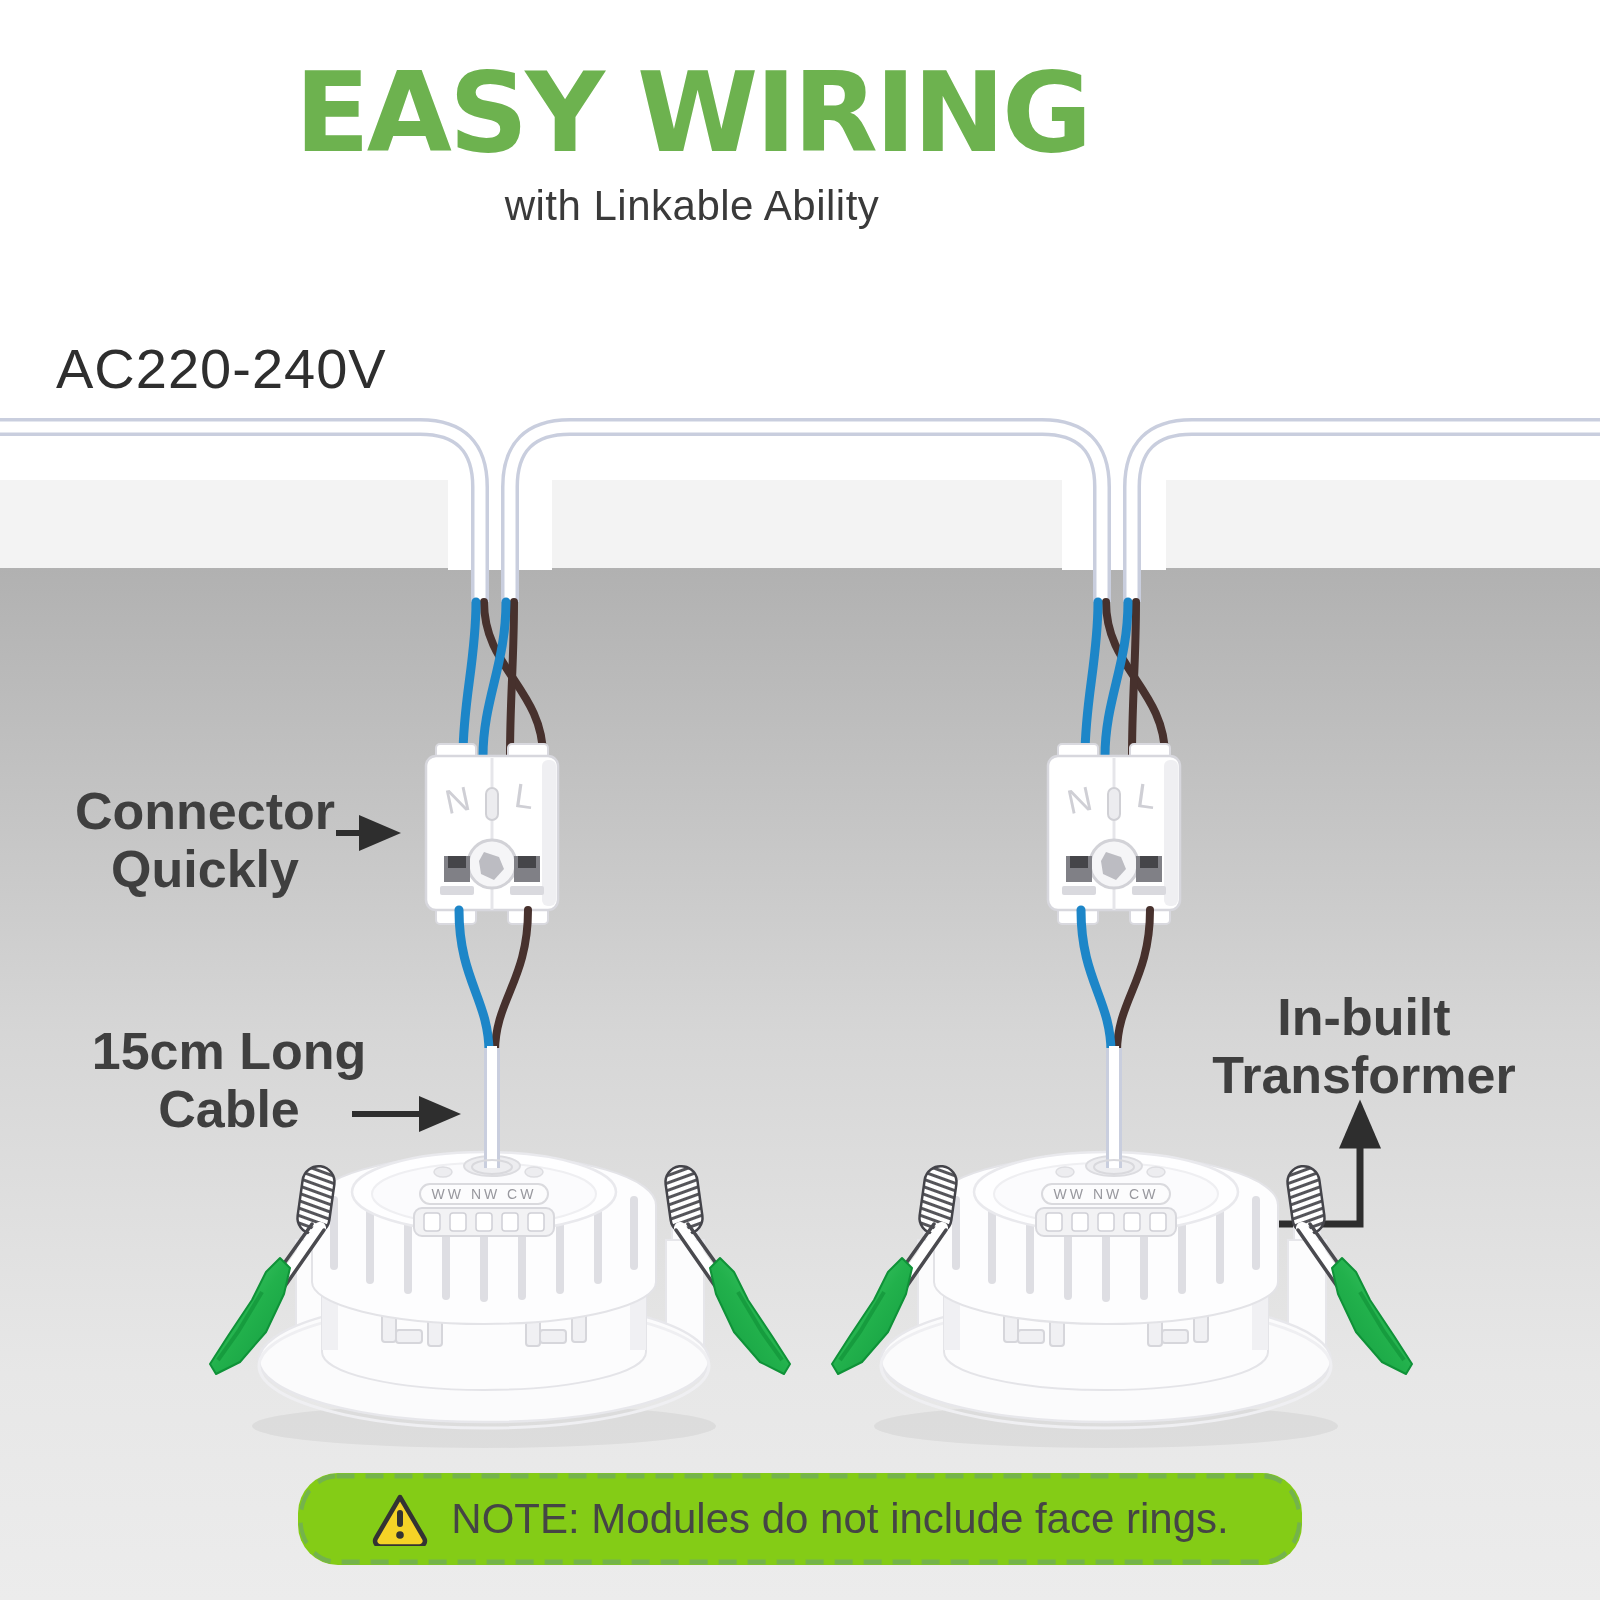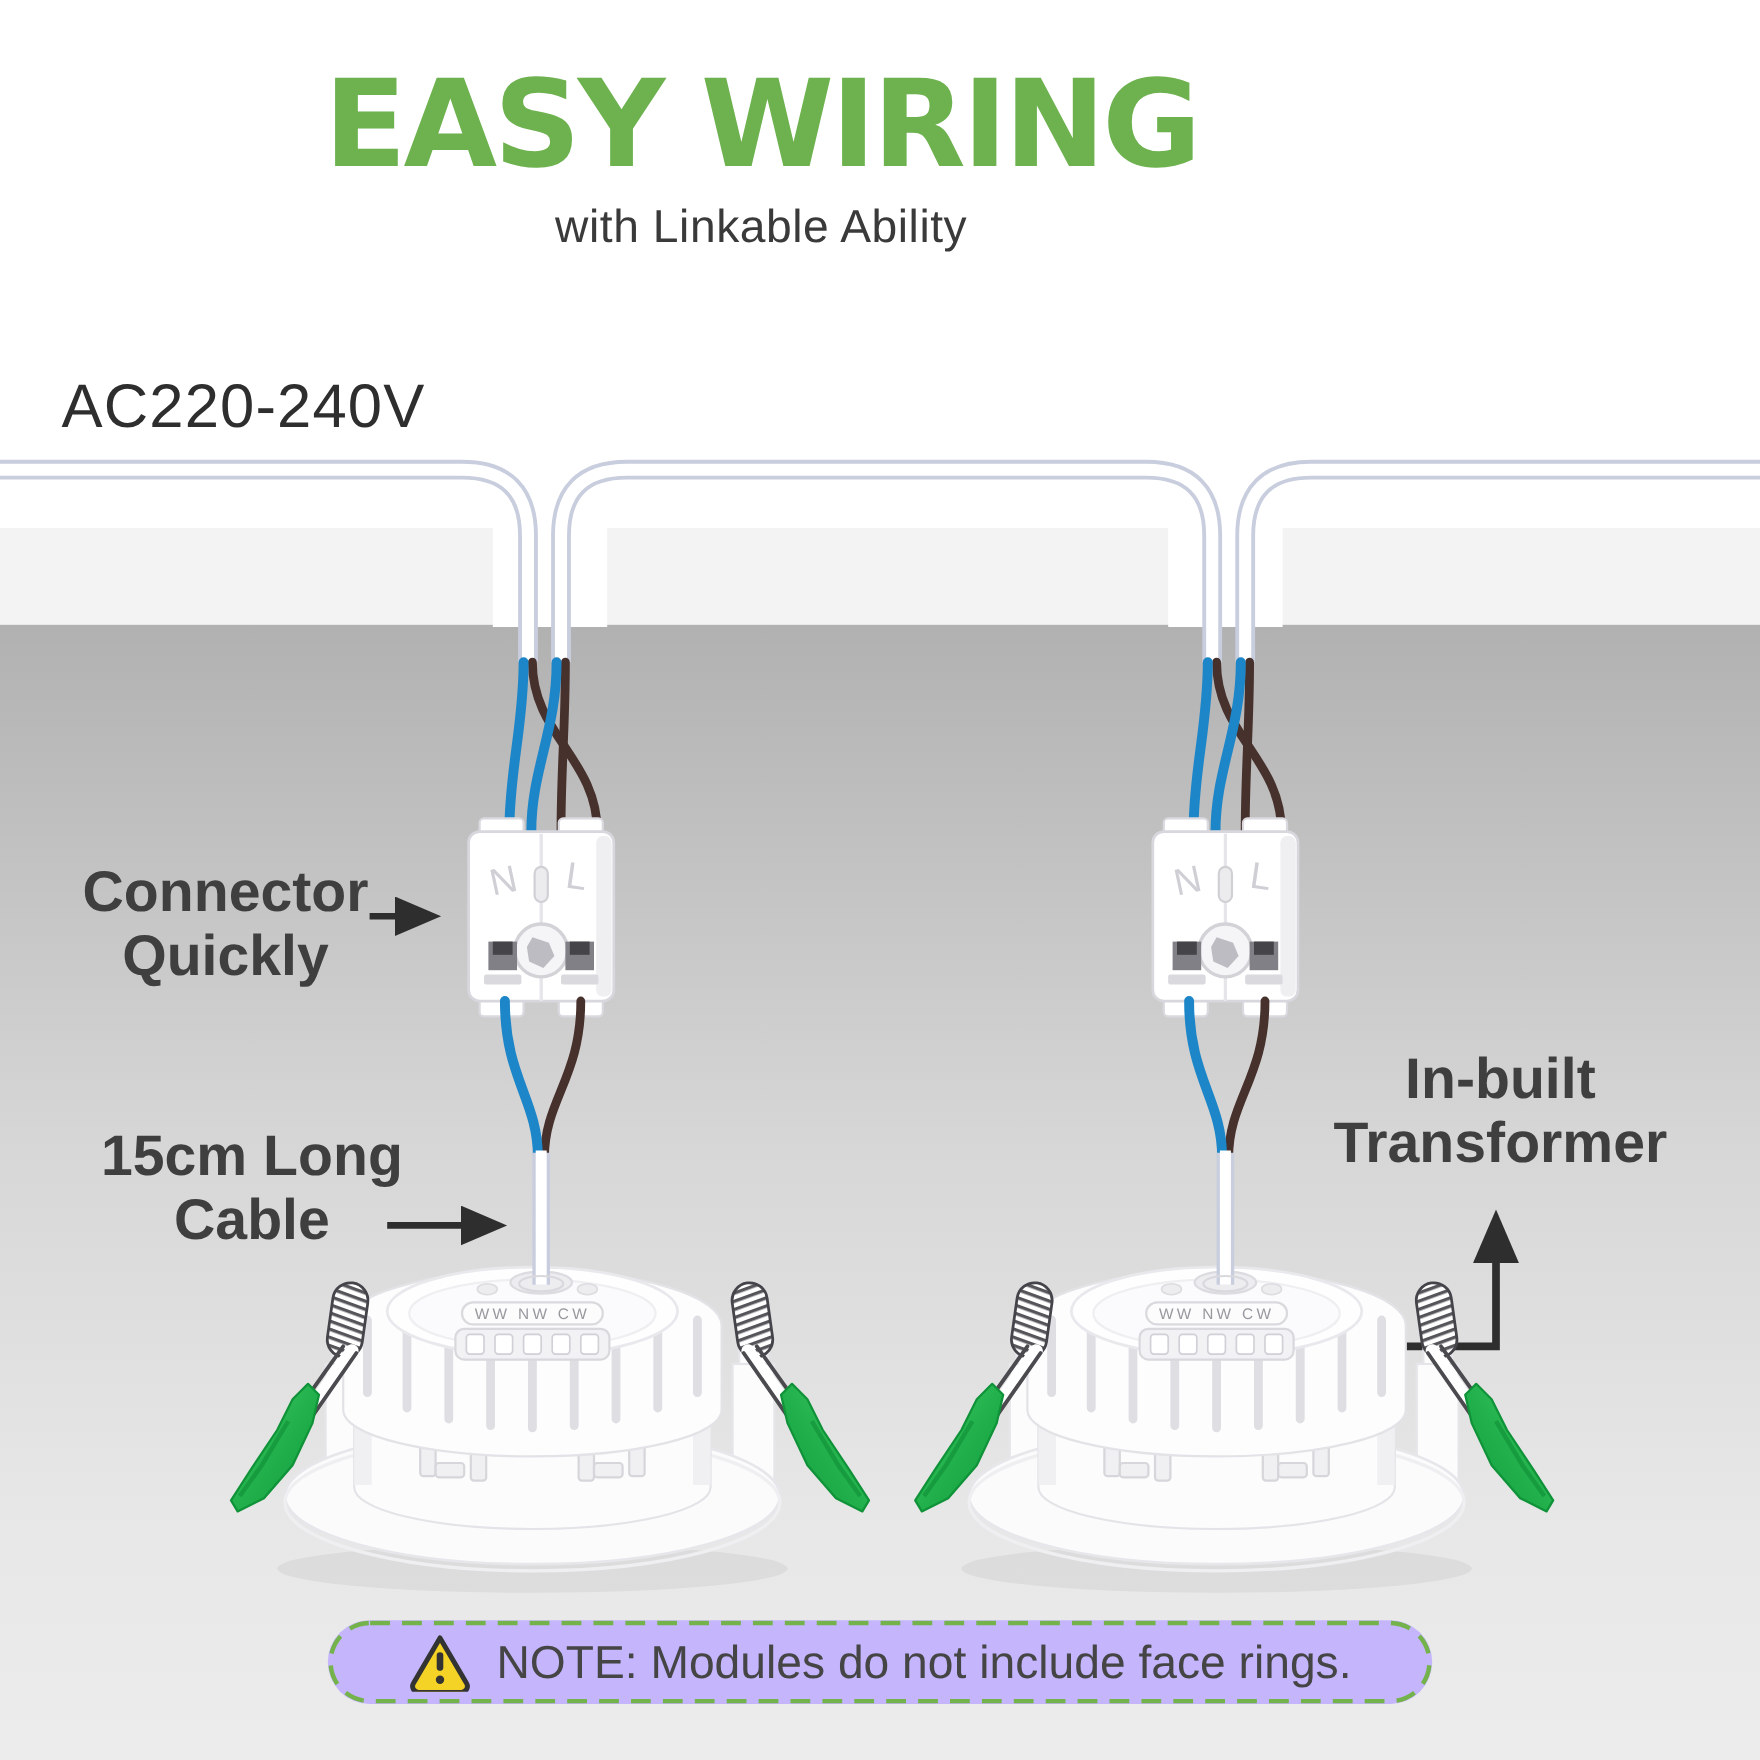--- a/index.html
+++ b/index.html
@@ -18,24 +18,24 @@
     position:absolute;left:56px;top:336px;font-size:56px;color:#2e2e2e;
     font-weight:500;letter-spacing:1px;z-index:5;
   }
   .dlabel{
     position:absolute;text-align:center;font-size:52px;line-height:1.12;
     color:#3f3f3f;font-weight:600;z-index:5;
   }
   .dlabel span{display:block;}
   #lbl-connector{left:52px;top:782px;width:306px;}
   #lbl-cable{left:66px;top:1022px;width:326px;}
-  #lbl-transformer{left:1196px;top:952px;width:336px;}
+  #lbl-transformer{left:1196px;top:988px;width:336px;}
   .note-box{
-    position:absolute;left:298px;top:1473px;width:1004px;height:76px;box-sizing:border-box;
-    border-radius:40px;background:#c4b5fd;display:flex;align-items:center;justify-content:center;
+    position:absolute;left:298px;top:1473px;width:1004px;height:92px;box-sizing:border-box;
+    border-radius:40px;background:#84cc16;display:flex;align-items:center;justify-content:center;
     gap:22px;z-index:6;
   }
   .note-border{position:absolute;left:0;top:0;width:100%;height:100%;}
   .note-text{font-size:42px;color:#454545;font-weight:500;position:relative;}
   .warn-icon{position:relative;width:58px;height:53px;flex:0 0 auto;}
 </style>
 </head>
 <body>
 
 <svg class="diagram-svg" width="1600" height="1600" viewBox="0 0 1600 1600" xmlns="http://www.w3.org/2000/svg">

